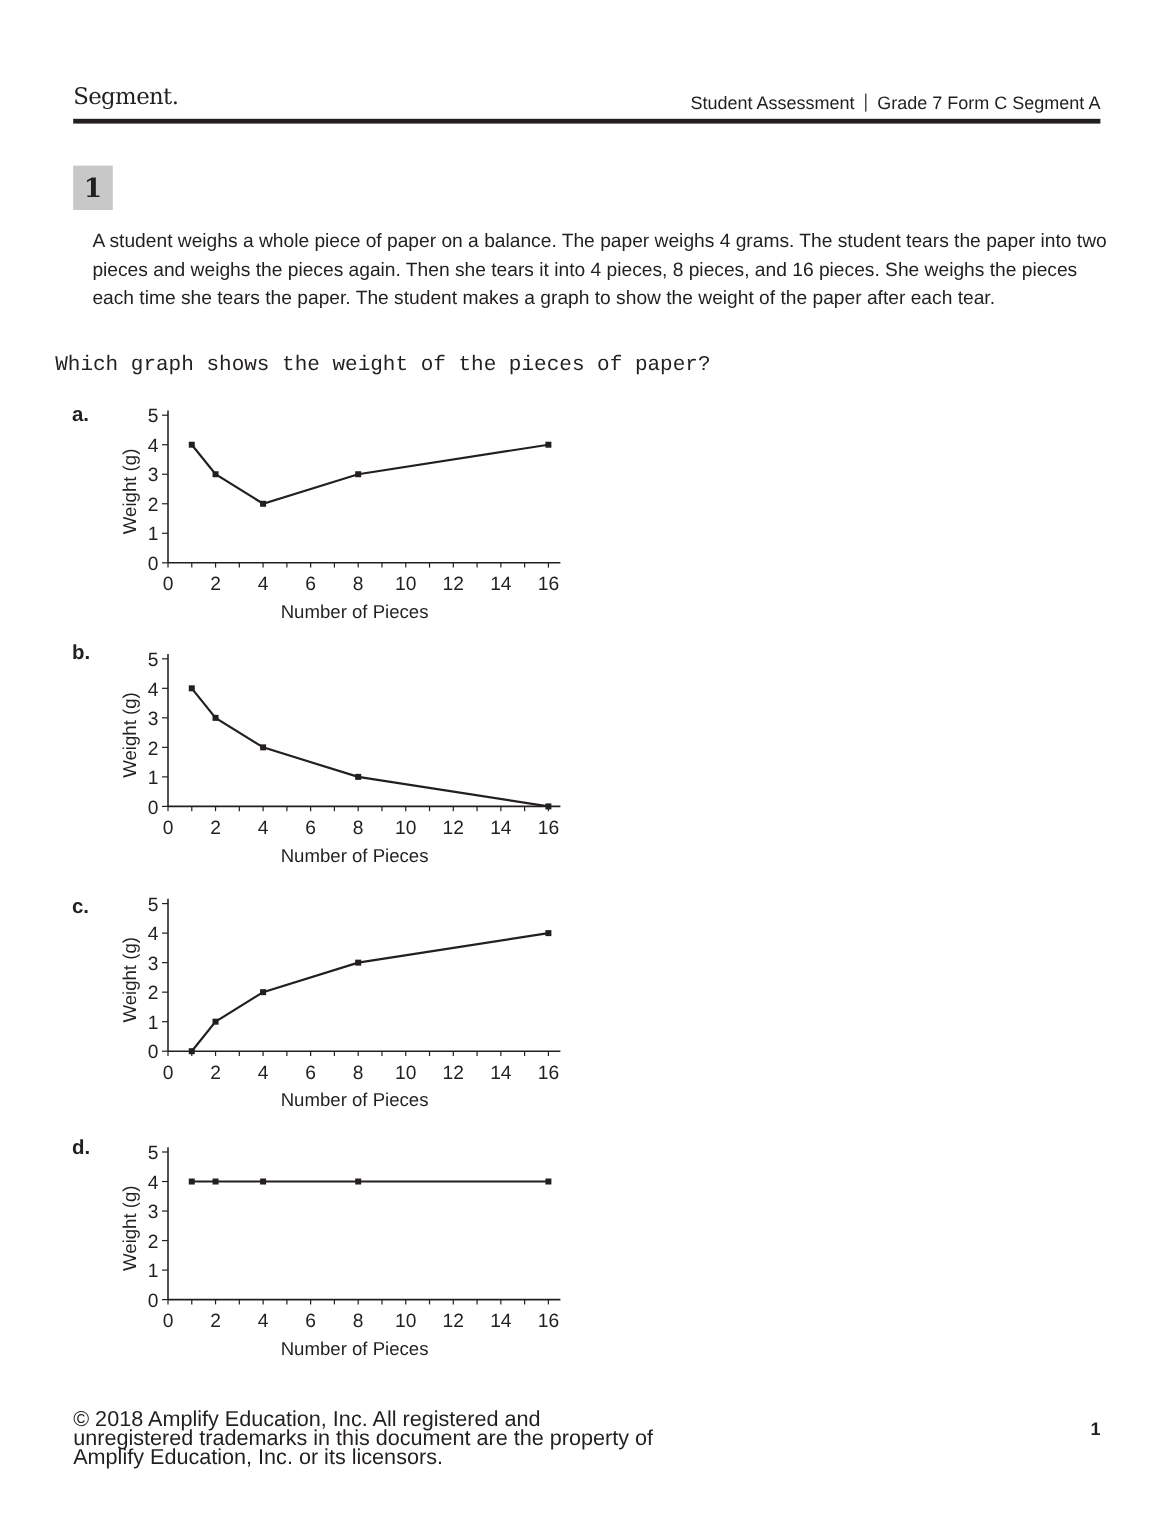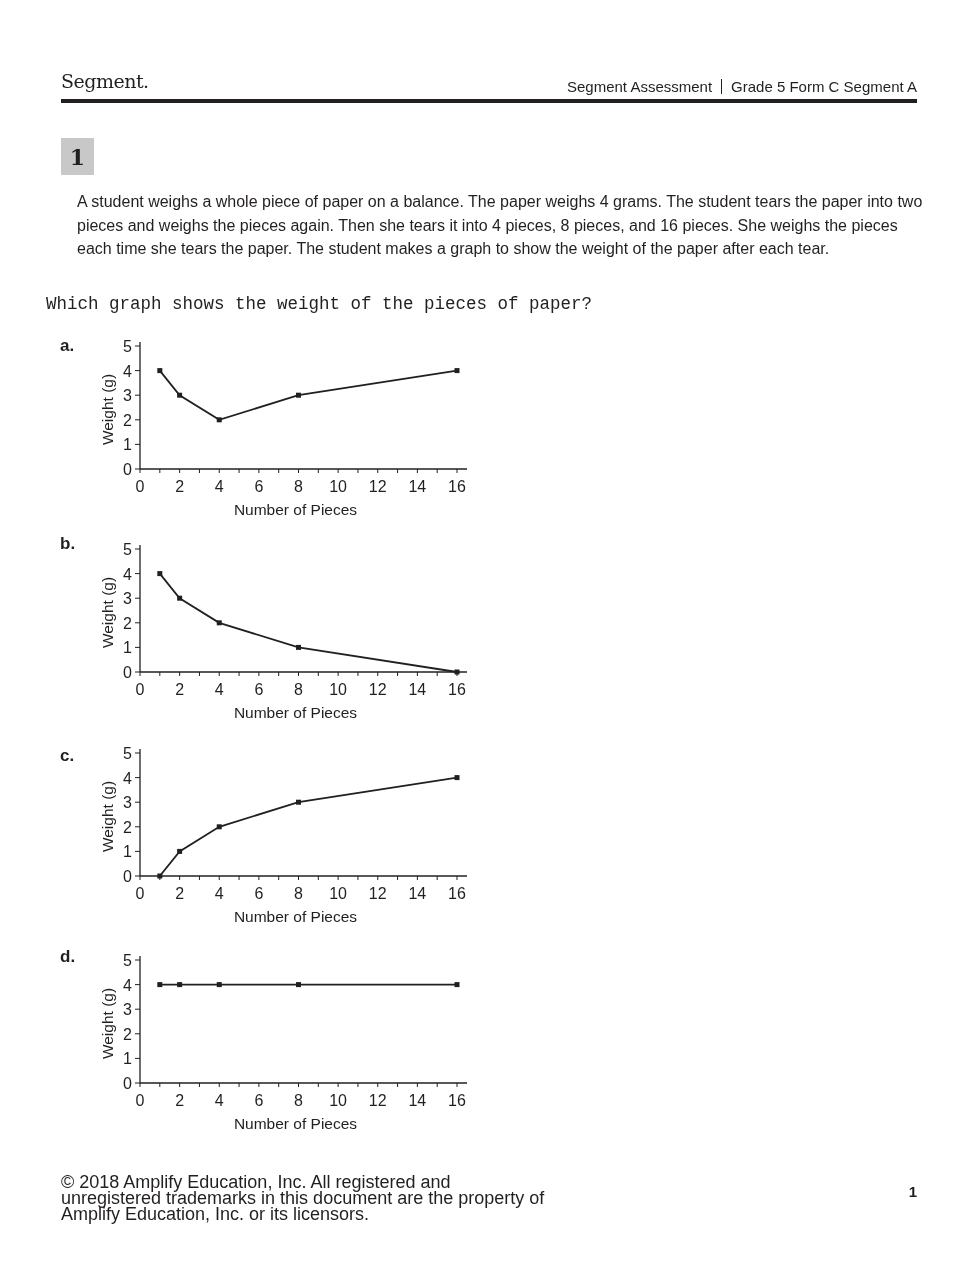--- a/index.html
+++ b/index.html
@@ -26,21 +26,21 @@
   .foot { position: absolute; left: 61px; top: 1174px; font-size: 18px; line-height: 16px;
           font-family: "Liberation Sans", sans-serif; }
   .pagenum { position: absolute; right: 61px; top: 1183px; font-weight: bold; font-size: 15px;
              font-family: "Liberation Sans", sans-serif; }
 </style>
 </head>
 <body>
 
 <div class="logo">Segment.</div>
 <div class="hdr-right">
-  <span>Segment Assessment</span><span class="sep"></span><span>Grade 5 Form C Segment A</span>
+  <span>Student Assessment</span><span class="sep"></span><span>Grade 7 Form C Segment A</span>
 </div>
 <div class="rule"></div>
 
 <div class="qnum">1</div>
 <div class="stem">A student weighs a whole piece of paper on a balance. The paper weighs 4 grams. The student tears the paper into two pieces and weighs the pieces again. Then she tears it into 4 pieces, 8 pieces, and 16 pieces. She weighs the pieces each time she tears the paper. The student makes a graph to show the weight of the paper after each tear.</div>
 <div class="prompt">Which graph shows the weight of the pieces of paper?</div>
 
 <div class="opt-label" style="top:336px">a.</div>
 <svg class="chart" style="top:330px">
     <line x1="50" y1="139" x2="377" y2="139" stroke="#231f20" stroke-width="1.3"></line>

